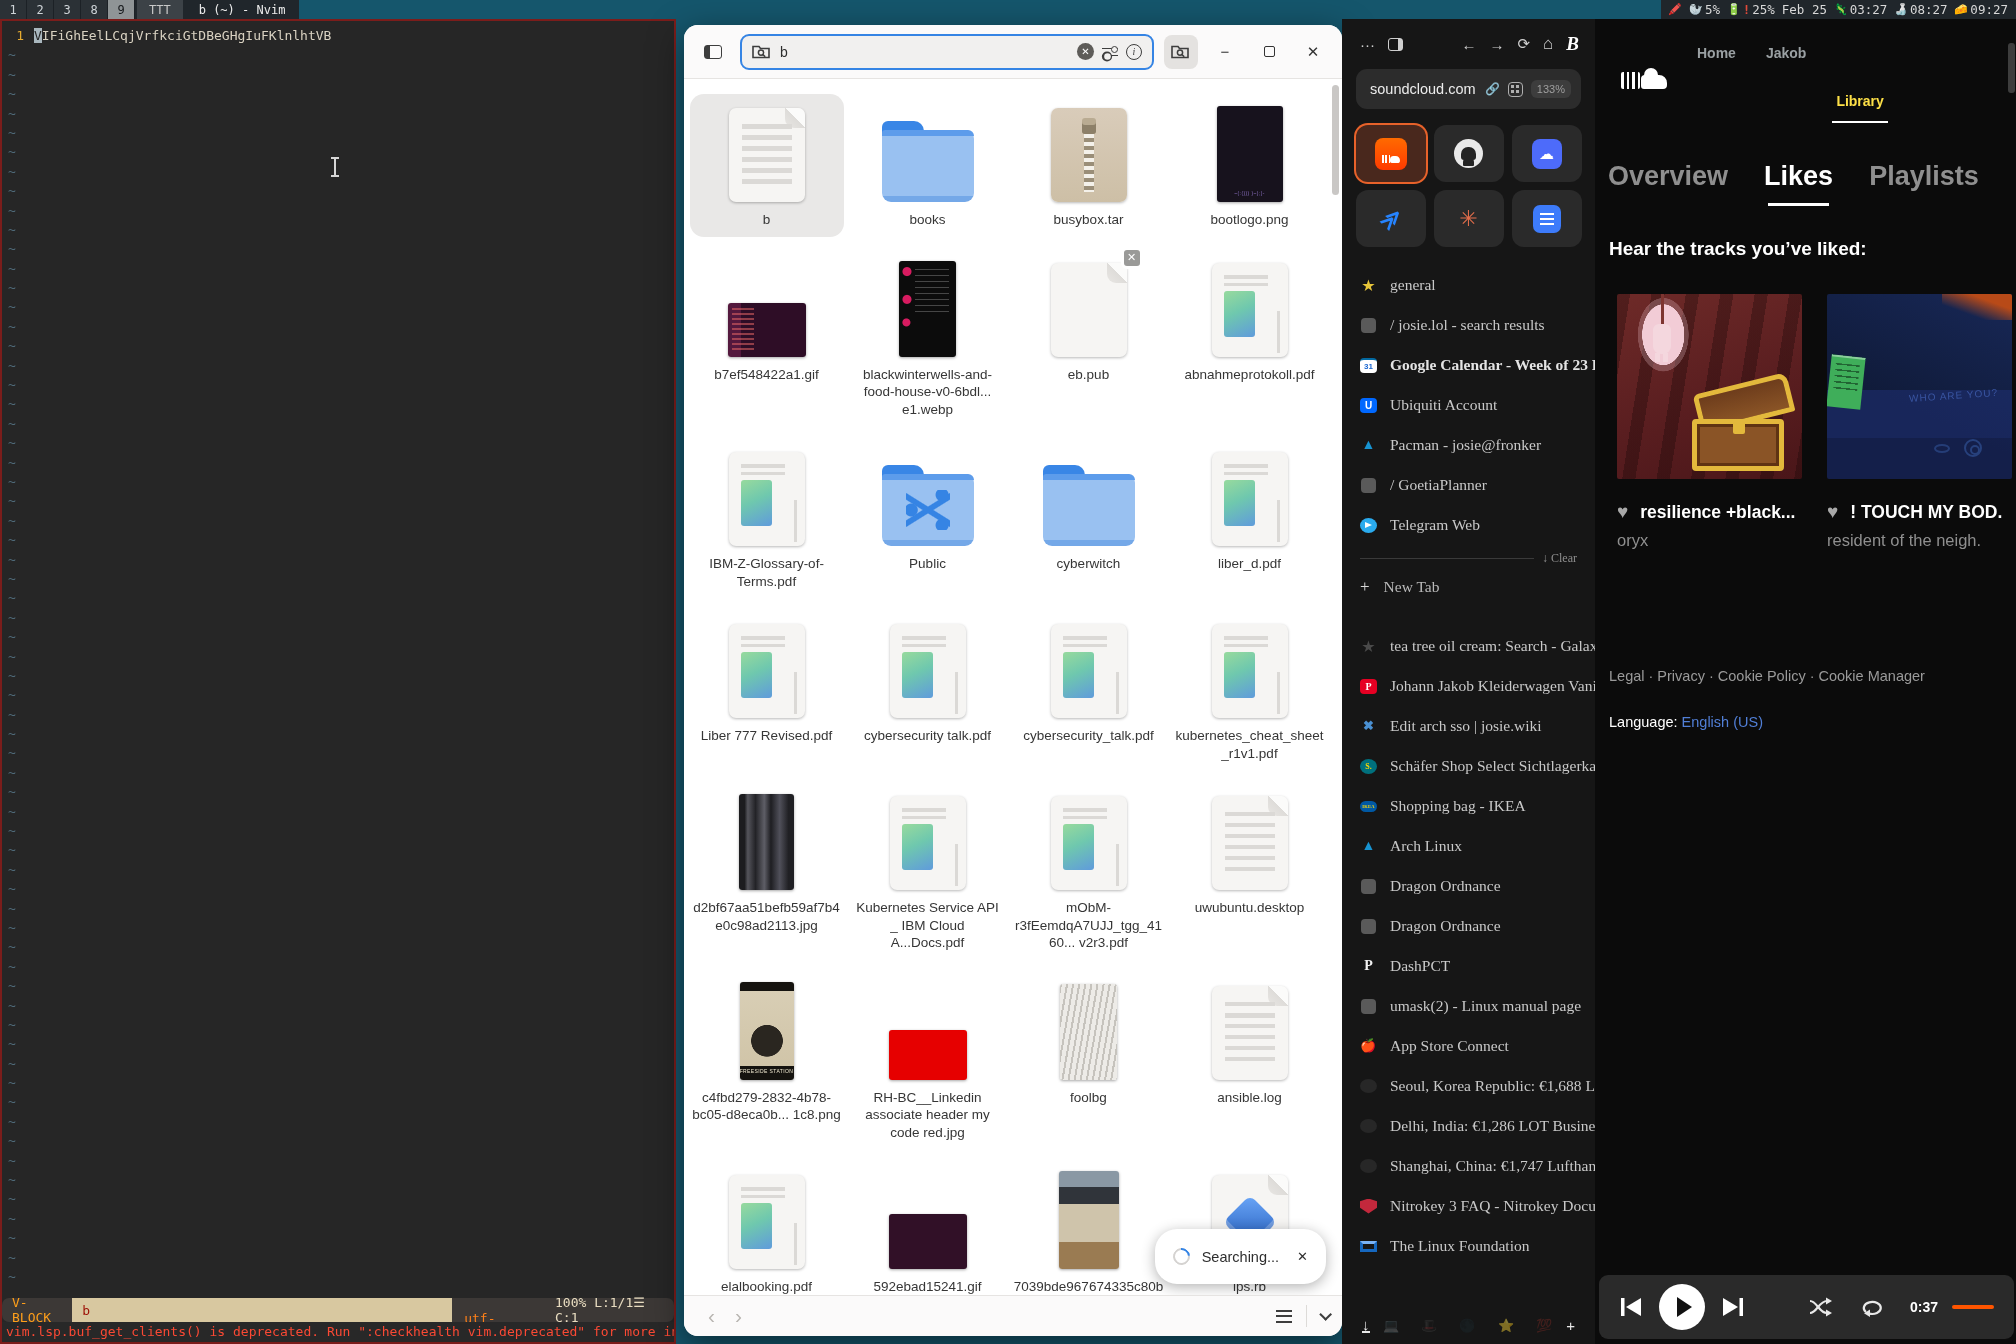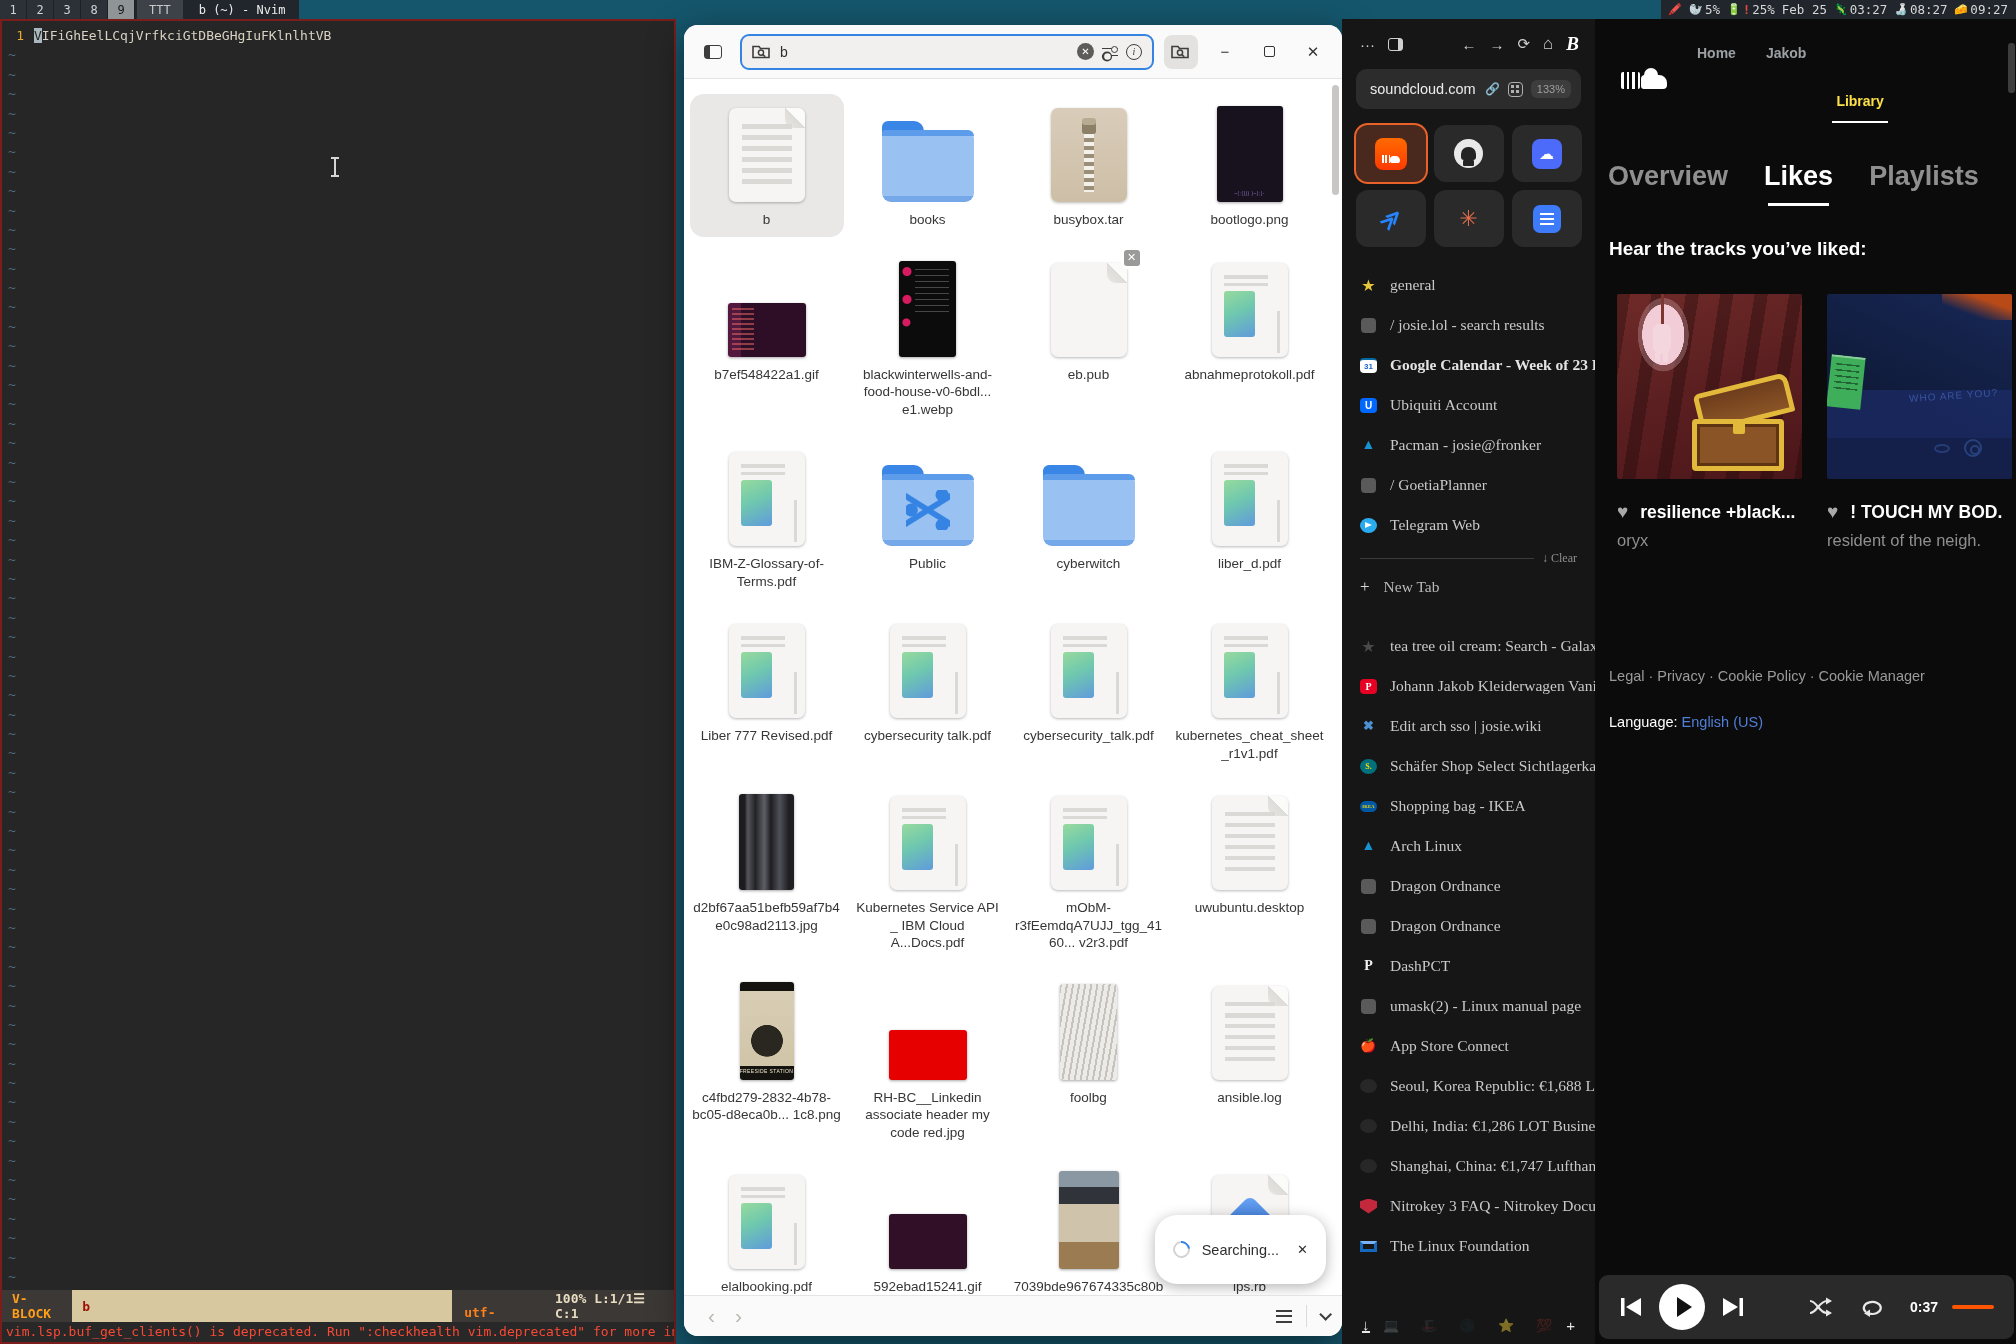--- a/index.html
+++ b/index.html
@@ -23,21 +23,21 @@
   .nvim { position:absolute; left:0; top:19px; width:676px; height:1325px; background:#262626; border:2px solid #7b1d1b; font-family:"DejaVu Sans Mono",monospace; font-size:13px; }
   .nv-buf { position:absolute; left:0; top:0; right:0; bottom:40px; overflow:hidden; padding:5px 0 0 0; }
   .nv-row { height:19.4px; line-height:19.4px; white-space:pre; }
   .nv-num { color:#e5aa2f; display:inline-block; width:22px; text-align:right; margin-right:10px; }
   .nv-cursor { background:#a9b7be; color:#262626; }
   .nv-text { color:#d9d2c2; }
   .nv-tilde { color:#4f6a79; padding-left:6px; }
   .ibeam { position:absolute; left:332px; top:138px; width:2px; height:16px; background:#d6d6d6; }
   .ibeam::before,.ibeam::after { content:""; position:absolute; left:-3px; width:8px; height:2px; background:#d6d6d6; }
   .ibeam::before { top:-2px; } .ibeam::after { bottom:-2px; }
-  .nv-status { position:absolute; left:0; right:0; bottom:20px; height:32px; display:flex; align-items:stretch; background:#3c3836; font-weight:bold; }
+  .nv-status { position:absolute; left:0; right:0; bottom:20px; height:24px; display:flex; align-items:stretch; background:#3c3836; font-weight:normal;border-radius:7px; }
   .nv-mode { color:#ff9f1a; padding:0 10px; display:flex; align-items:center; }
   .nv-file { background:#d8c8a0; color:#9d1006; flex:0 0 380px; display:flex; align-items:center; padding:0 10px; }
   .nv-enc { color:#fe8019; display:flex; align-items:center; padding:0 12px; margin-left:auto;margin-top:28px; }
   .nv-pos { color:#e8dcc0; display:flex; align-items:center; padding-right:8px; }
   .nv-msg { position:absolute; left:0; right:0; bottom:0; height:20px; line-height:20px; color:#fb4934; background:#282828; padding-left:4px; white-space:nowrap; overflow:hidden; }
 
   
   .files { position:absolute; left:684px; top:25px; width:658px; height:1311px; background:#ffffff; border-radius:14px; box-shadow:0 10px 34px rgba(0,0,0,.5); overflow:hidden; }
   .fm-header { height:54px; background:#fbfafa; border-bottom:1px solid #e6e4e2; display:flex; align-items:center; padding:0 12px; gap:10px; }
   .fm-btn { width:34px; height:34px; border-radius:8px; display:flex; align-items:center; justify-content:center; color:#3d3d3d; }
@@ -80,21 +80,21 @@
   .gi-ruby::after { content:""; position:absolute; left:19px; top:28px; width:38px; height:38px; background:linear-gradient(135deg,#6aa6f8,#2159b8); transform:rotate(45deg); border-radius:7px; box-shadow:inset -4px -4px 0 rgba(255,255,255,.25); }
   .gi-ruby::before { content:""; position:absolute; top:0; right:0; width:20px; height:20px; border-radius:0 7px 0 9px; background:linear-gradient(225deg,#fbfbfa 48%,#dedcd9 50%,#e8e6e3); z-index:1; }
 
   .fm-scroll { position:absolute; right:3px; top:60px; width:7px; height:110px; border-radius:4px; background:#c9c7c5; }
   .fm-footer { position:absolute; left:0; right:0; bottom:0; height:41px; background:#fbfafa; border-top:1px solid #e6e4e2; display:flex; align-items:center; padding:0 14px; }
   .nav-arrow { font-size:21px; color:#b8b5b1; padding:0 10px; }
   .fm-footer .spacer { flex:1; }
   .viewlist { width:16px; height:13px; background:repeating-linear-gradient(180deg,#3d3d3d 0 2px,transparent 2px 5.5px); margin-right:14px; }
   .vsep { width:1px; height:22px; background:#dddbd8; margin-right:12px; }
   .chev { width:9px; height:9px; border-right:2px solid #3d3d3d; border-bottom:2px solid #3d3d3d; transform:rotate(45deg) translateY(-3px); }
-  .fm-toast { position:absolute; right:16px; bottom:52px; background:#ffffff; border-radius:22px; box-shadow:0 3px 14px rgba(0,0,0,.3); display:flex; align-items:center; gap:12px; padding:26px 18px; }
+  .fm-toast { position:absolute; right:16px; bottom:52px; background:#ffffff; border-radius:22px; box-shadow:0 3px 14px rgba(0,0,0,.3); display:flex; align-items:center; gap:12px; padding:19px 18px; }
   .spinner { width:17px; height:17px; border-radius:50%; border:2.6px solid #d5d3d1; border-top-color:#3584e4; transform:rotate(40deg); }
   .fm-toast .tl { font-size:14.5px; color:#2e2e2e; }
   .fm-toast .tx { font-size:13px; color:#2e2e2e; margin-left:6px; }
   .hidden-sel { position:absolute; right:24px; bottom:44px; width:72px; height:40px; background:#a8cbea; border-radius:4px; z-index:-1; }
 
   
   .browser { position:absolute; left:1342px; top:19px; width:674px; height:1325px; background:#121212; }
   .zsb { position:absolute; left:0; top:0; width:253px; height:100%; background:#161616; }
   .zsb-toolbar { display:flex; align-items:center; gap:13px; padding:14px 16px 0 18px; color:#cfcfcf; font-size:15px; }
   .zsb-toolbar .sp { flex:1; }

